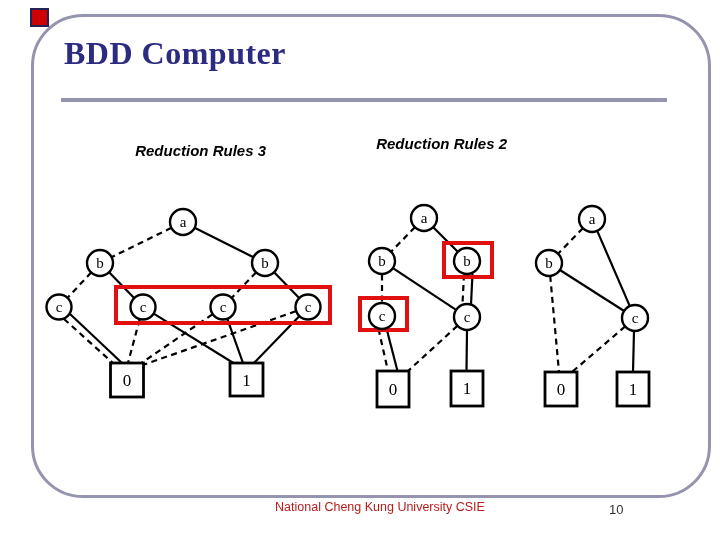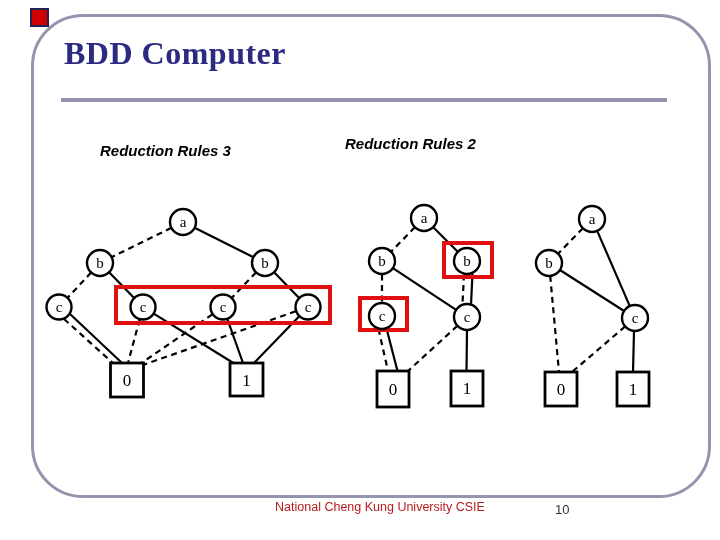--- a/index.html
+++ b/index.html
@@ -22,21 +22,21 @@
     font-family:"Liberation Serif","DejaVu Serif",serif;
     font-weight:bold;font-size:32px;line-height:30px;
     color:#2B2B82;letter-spacing:0.5px;white-space:nowrap;
   }
   .divider{
     position:absolute;left:61px;top:98px;width:606px;height:4px;
     background:#9494AE;
   }
   .rules-label{
     position:absolute;font-weight:bold;font-style:italic;
-    font-size:15px;color:#000;text-align:left;white-space:nowrap;
+    font-size:15px;color:#000;text-align:right;white-space:nowrap;
   }
   .rules3{left:100px;top:142px;width:166px;}
   .rules2{left:345px;top:135px;width:162px;}
   svg.canvas{position:absolute;left:0;top:0;}
   .edge{stroke:#000;stroke-width:2.2;fill:none;}
   .edge.dashed{stroke-dasharray:6 4.5;}
   .node{fill:#fff;stroke:#000;stroke-width:2.4;}
   .terminal{fill:#fff;stroke:#000;stroke-width:2.8;}
   .hl{fill:none;stroke:#E01010;stroke-width:4;}
   .nlabel{
@@ -45,21 +45,21 @@
   }
   .tlabel{
     font-family:"Liberation Serif","DejaVu Serif",serif;
     font-size:17px;text-anchor:middle;fill:#000;
   }
   .footer{
     position:absolute;left:250px;top:500px;width:260px;
     text-align:center;font-size:12.5px;line-height:15px;color:#b91c1c;
   }
   .page-number{
-    position:absolute;left:555px;top:502px;font-size:13px;color:#333;
+    position:absolute;left:609px;top:502px;font-size:13px;color:#333;
   }
 </style>
 </head>
 <body>
 
 <div class="frame"></div>
 <div class="corner-square"></div>
 <h1 class="slide-title">BDD Computer</h1>
 <div class="divider"></div>
 

